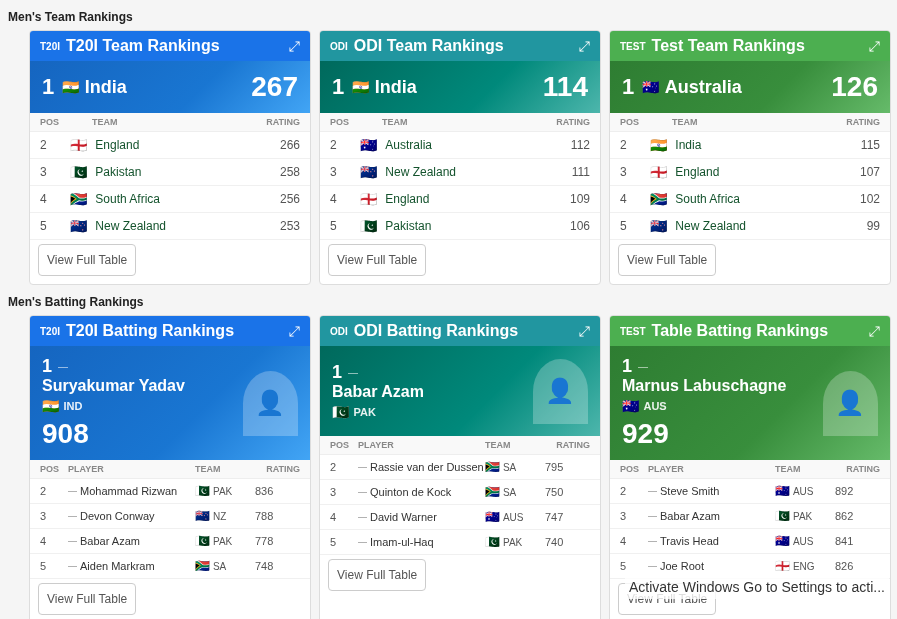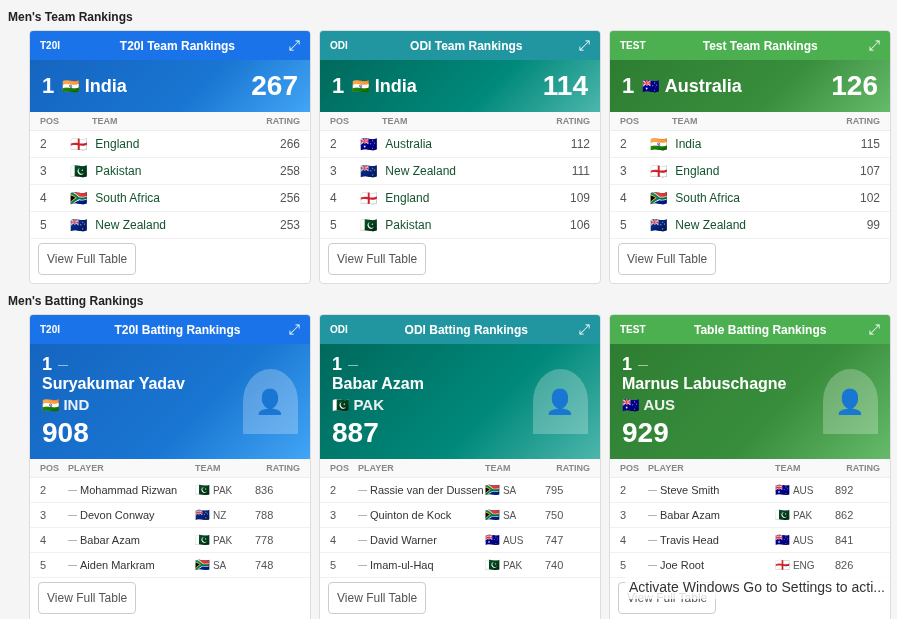--- a/index.html
+++ b/index.html
@@ -7,21 +7,21 @@
     
     h2 { font-size: 12px; font-weight: bold; padding: 10px 8px 6px; color: #222; }
     
     .rankings-grid { display: flex; gap: 8px; padding: 0 6px; margin-left: 23px; }
     
     .ranking-card { flex: 1; background: white; border: 1px solid #ddd; border-radius: 4px; overflow: hidden; }
     
     .card-header { display: flex; align-items: center; justify-content: space-between; padding: 6px 10px; }
     
     .format-badge { color: white; font-size: 10px; font-weight: bold; }
-    .format-title { color: white; font-size: 12px; font-weight: bold; margin-left: 6px; flex: 1; text-align: center; }
+    .format-title { color: white; font-size: 16px; font-weight: bold; margin-left: 6px; flex: 1; }
     .share-icon { color: white; font-size: 14px; cursor: pointer; }
     
     .top-team { background: linear-gradient(135deg, #1565c0 0%, #1976d2 60%, #42a5f5 100%); padding: 10px 12px; display: flex; align-items: center; }
     
     .top-rank { color: white; font-size: 22px; font-weight: bold; margin-right: 8px; }
     .top-team-name { color: white; font-size: 18px; font-weight: bold; flex: 1; }
     .top-rating { color: white; font-size: 28px; font-weight: bold; }
     
     .table-header { display: flex; padding: 4px 10px; background: #f9f9f9; border-bottom: 1px solid #eee; }
     .table-header span { font-size: 9px; color: #888; font-weight: bold; text-transform: uppercase; }
@@ -43,21 +43,21 @@
     
     
     .batting-card { flex: 1; background: white; border: 1px solid #ddd; border-radius: 4px; overflow: hidden; }
     
     .top-player { background: linear-gradient(135deg, #1565c0 0%, #1976d2 60%, #42a5f5 100%); padding: 10px 12px; display: flex; align-items: center; position: relative; min-height: 90px; }
     
     .player-rank { color: white; font-size: 18px; font-weight: bold; margin-right: 6px; }
     .player-trend { color: rgba(255,255,255,0.7); font-size: 10px; margin-right: 6px; }
     .player-name { color: white; font-size: 16px; font-weight: bold; text-align: center; }
     .player-country-flag { margin-top: 4px; }
-    .player-country { color: rgba(255,255,255,0.9); font-size: 15px; font-weight: bold; margin-left: 4px; }
+    .player-country { color: rgba(255,255,255,0.9); font-size: 11px; font-weight: bold; margin-left: 4px; }
     .player-score { color: white; font-size: 28px; font-weight: bold; margin-top: 4px; }
     
     .batting-table-header { display: flex; padding: 4px 10px; background: #f9f9f9; border-bottom: 1px solid #eee; }
     .batting-table-header span { font-size: 9px; color: #888; font-weight: bold; text-transform: uppercase; }
     .col-b-pos { width: 28px; }
     .col-b-player { flex: 1; }
     .col-b-team { width: 60px; }
     .col-b-rating { width: 45px; text-align: right; }
     
     .batting-row { display: flex; align-items: center; padding: 5px 10px; border-bottom: 1px solid #f0f0f0; }
@@ -315,21 +315,20 @@
       <div>
         <div style="display:flex;align-items:center;">
           <span class="player-rank">1</span>
           <span class="player-trend">—</span>
         </div>
         <div class="player-name">Babar Azam</div>
         <div class="player-country-flag" style="display:flex;align-items:center;margin-top:3px;">
           <span class="flag">🇵🇰</span>
           <span class="player-country">PAK</span>
         </div>
-        <div class="player-score">887</div>
       </div>
       <div style="flex:1"></div>
       <div style="width:55px;height:65px;background:rgba(255,255,255,0.25);border-radius:50% 50% 0 0;display:flex;align-items:center;justify-content:center;font-size:24px;">👤</div>
     </div>
     <div class="batting-table-header">
       <span class="col-b-pos">POS</span>
       <span class="col-b-player">PLAYER</span>
       <span class="col-b-team">TEAM</span>
       <span class="col-b-rating">RATING</span>
     </div>

